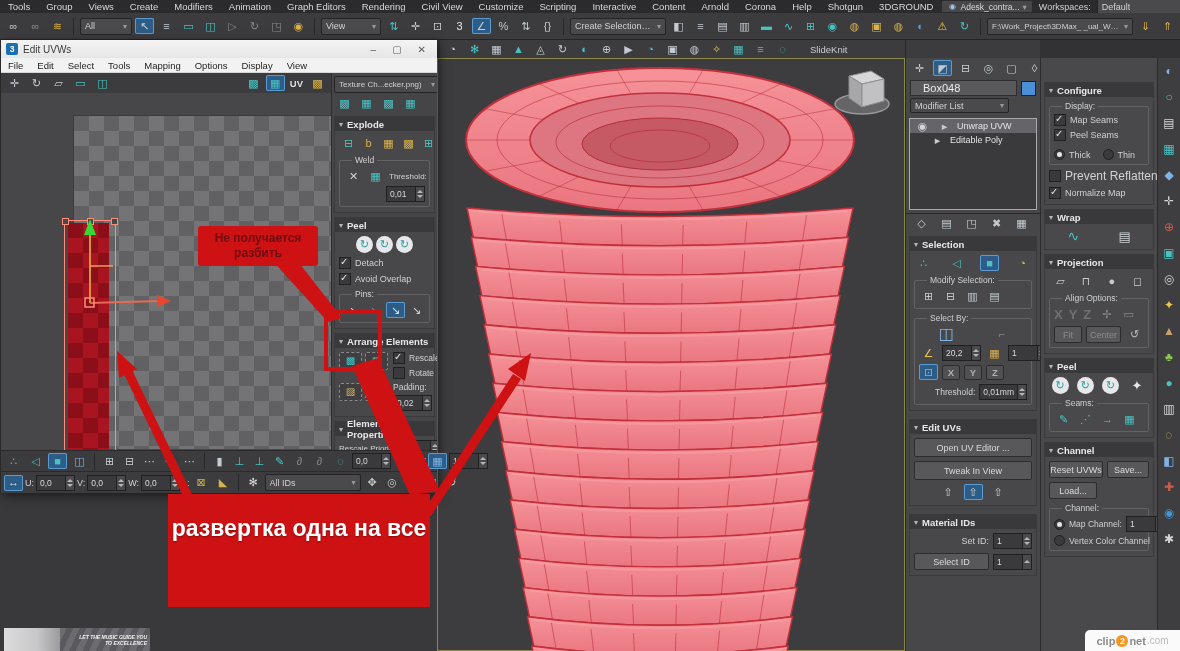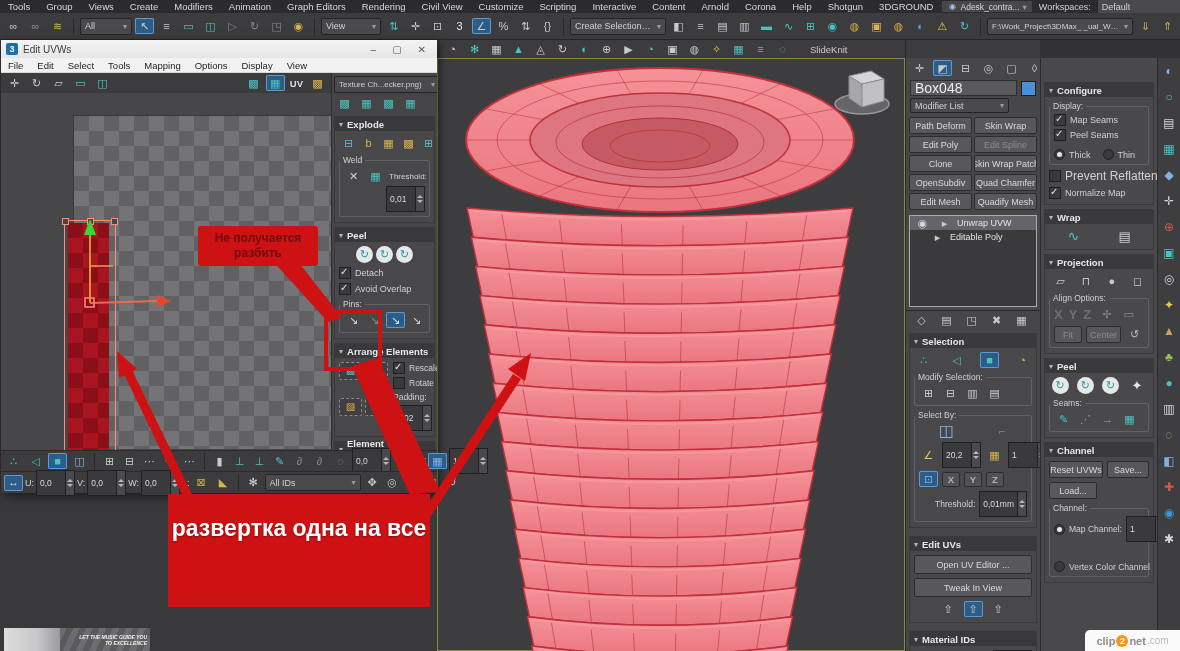--- a/index.html
+++ b/index.html
@@ -18,35 +18,35 @@
   .dd::after{content:"▾";margin-left:auto;padding-left:4px;color:#9a9a9e;font-size:8px;}
   .dd>span{overflow:hidden;text-overflow:ellipsis;white-space:nowrap;}
   .btn{background:#58585b;border:1px solid #2c2c2e;border-radius:2px;color:#d9dadc;font-size:9px;
       height:15px;display:flex;align-items:center;justify-content:center;white-space:nowrap;overflow:hidden;}
   .btn.disabled{color:#8b8b8f;}
   .cb{width:10px;height:10px;background:#3a3a3d;border:1px solid #202022;flex:none;position:relative;}
   .cb.on::after{content:"✓";position:absolute;left:0;top:-2px;font-size:10px;color:#e2e4e6;}
   .rd{width:9px;height:9px;border-radius:50%;background:#3a3a3d;border:1px solid #202022;flex:none;position:relative;}
   .rd.on::after{content:"";position:absolute;left:2px;top:2px;width:5px;height:5px;border-radius:50%;background:#e8e8ea;}
   .lbl{font-size:9px;color:#cfd1d3;white-space:nowrap;}
-  .spin{display:inline-flex;flex:none;height:26px;}
+  .spin{display:inline-flex;flex:none;height:16px;}
   .spin .val{background:#3a3a3d;border:1px solid #202022;color:#d9dadc;font-size:8.5px;
       padding:0 3px;min-width:22px;display:flex;align-items:center;}
   .spin .ar{display:flex;flex-direction:column;justify-content:center;gap:2px;background:#4a4a4d;
       border:1px solid #202022;border-left:0;width:8px;align-items:center;}
   .spin .ar i{display:block;width:0;height:0;border-left:3px solid transparent;border-right:3px solid transparent;}
   .spin .ar i.up{border-bottom:3px solid #b4b6b9;}
   .spin .ar i.dn{border-top:3px solid #b4b6b9;}
   .roll{margin:4px 3px;background:var(--bg,#48484b);border:1px solid #3a3a3c;}
   .roll-h{height:14px;background:#39393c;font-weight:bold;font-size:9.5px;color:#e6e7e9;
       display:flex;align-items:center;padding:0 4px;}
   .roll-h::before{content:"▾";margin-right:4px;font-size:8px;color:#b4b6b9;}
   .roll-c{padding:4px 4px 5px;display:flex;flex-direction:column;gap:4px;}
   .grp{border:1px solid #626265;border-radius:2px;position:relative;padding:7px 4px 4px;margin-top:5px;}
-  .glab{position:absolute;top:-6px;left:0;background:var(--bg,#48484b);padding:0 3px;font-size:8.5px;color:#cfd1d3;}
+  .glab{position:absolute;top:-6px;left:12px;background:var(--bg,#48484b);padding:0 3px;font-size:8.5px;color:#cfd1d3;}
   .row{display:flex;align-items:center;gap:4px;}
   
   #menubar{left:0;top:0;width:1180px;height:13px;background:#2b2b2d;display:flex;align-items:center;z-index:5;}
   #menubar .mi{padding:0 8px;font-size:9.5px;color:#d8d8da;flex:none;}
   #acct{margin-left:auto;display:flex;align-items:center;gap:6px;padding-right:6px;}
   #acct .chip{display:flex;align-items:center;gap:3px;background:#47474a;border:1px solid #2c2c2e;
       height:11px;padding:0 5px;font-size:8.5px;border-radius:2px;}
   #main-toolbar{left:0;top:13px;width:1180px;height:27px;background:#3c3c3f;border-bottom:1px solid #252527;
       display:flex;align-items:center;padding:0 4px;gap:3px;z-index:5;box-sizing:border-box;}
   #vp-toolbar{left:440px;top:40px;width:465px;height:18px;background:#3c3c3f;display:flex;align-items:center;
@@ -84,21 +84,21 @@
   #uvw-panel .roll{margin:4px 2px;}
   .bbar{left:0;width:436px;height:21px;background:#3c3c3f;border-top:1px solid #2a2a2c;display:flex;
       align-items:center;gap:2px;padding:0 3px;box-sizing:border-box;}
   
   #cmd{left:905px;top:40px;width:135px;height:611px;background:#47474a;z-index:3;--bg:#48484b;
       border-left:1px solid #2a2a2c;box-sizing:border-box;display:flex;flex-direction:column;overflow:hidden;}
   #cmd .top{height:18px;background:#3c3c3f;flex:none;}
   #cmd .tabs{height:20px;display:flex;align-items:center;gap:4px;padding:0 4px;flex:none;}
   #cmd .namerow{display:flex;align-items:center;gap:4px;padding:2px 4px;flex:none;}
   #cmd .namefield{flex:1;background:#59595c;border:1px solid #2e2e30;height:14px;display:flex;
-      align-items:center;padding:0 4px;font-size:14px;color:#ecedee;}
+      align-items:center;padding:0 12px;font-size:11px;color:#ecedee;}
   #cmd .swatch{width:13px;height:13px;background:#4a90d9;border:1px solid #1e1e20;flex:none;}
   #cmd .grid{display:grid;grid-template-columns:1fr 1fr;gap:2px;padding:2px 3px;flex:none;}
   #stack{margin:3px;height:90px;background:#3a3a3d;border:1px solid #a9a9ad;flex:none;}
   #stack .srow{height:14px;display:flex;align-items:center;gap:3px;padding:0 3px;font-size:9px;color:#e2e3e5;}
   #stack .srow.sel{background:#64646a;}
   #stack .srow .ind{width:12px;flex:none;}
   #stack-tb{height:18px;display:flex;align-items:center;gap:6px;padding:0 6px;border-top:1px solid #2a2a2c;flex:none;}
   .xyz{width:16px;height:13px;background:#515154;border:1px solid #2c2c2e;border-radius:2px;
       font-weight:bold;font-size:9.5px;color:#aeb0b3;display:flex;align-items:center;justify-content:center;}
   
@@ -710,32 +710,20 @@
       <span class="ic">▢</span>
       <span class="ic">◊</span>
     </div>
   <div class="namerow">
     <span class="namefield">Box048</span>
     <span class="swatch"></span>
   </div>
   <div style="padding:0 4px 2px"><span class="dd" style="width:99px;box-sizing:border-box">
         <span>Modifier List</span>
       </span></div>
-  <div class="grid">
-      <span class="btn">Path Deform</span>
-      <span class="btn">Skin Wrap</span>
-      <span class="btn">Edit Poly</span>
-      <span class="btn disabled">Edit Spline</span>
-      <span class="btn">Clone</span>
-      <span class="btn">Skin Wrap Patch</span>
-      <span class="btn">OpenSubdiv</span>
-      <span class="btn">Quad Chamfer</span>
-      <span class="btn">Edit Mesh</span>
-      <span class="btn">Quadify Mesh</span>
-    </div>
   <div id="stack">
     <div class="srow sel">
       <span class="irow">
           <span class="ic" style="color: rgb(212, 215, 217);">◉</span>
           <span class="ic" style="color: rgb(201, 203, 205);">▸</span>
         </span>
         <span>Unwrap UVW</span>
     </div>
     <div class="srow">
       <span class="ind"></span>
@@ -974,21 +962,21 @@
           <span class="rd on"></span>
           <span class="lbl" style="font-size:8.5px">Map Channel:</span>
           <span class="spin">
               <span class="val">1</span>
               <span class="ar">
                 <i class="up"></i>
                 <i class="dn"></i>
               </span>
             </span>
         </div>
-        <div class="row" style="margin-top:19px">
+        <div class="row" style="margin-top:3px">
           <span class="rd"></span>
           <span class="lbl" style="font-size:8.5px">Vertex Color Channel</span>
         </div>
       </div>
     </div>
   </div>
 </div>
 
 <div id="strip" class="abs">
     <span class="ic" style="color: rgb(127, 178, 229);">◐</span>

